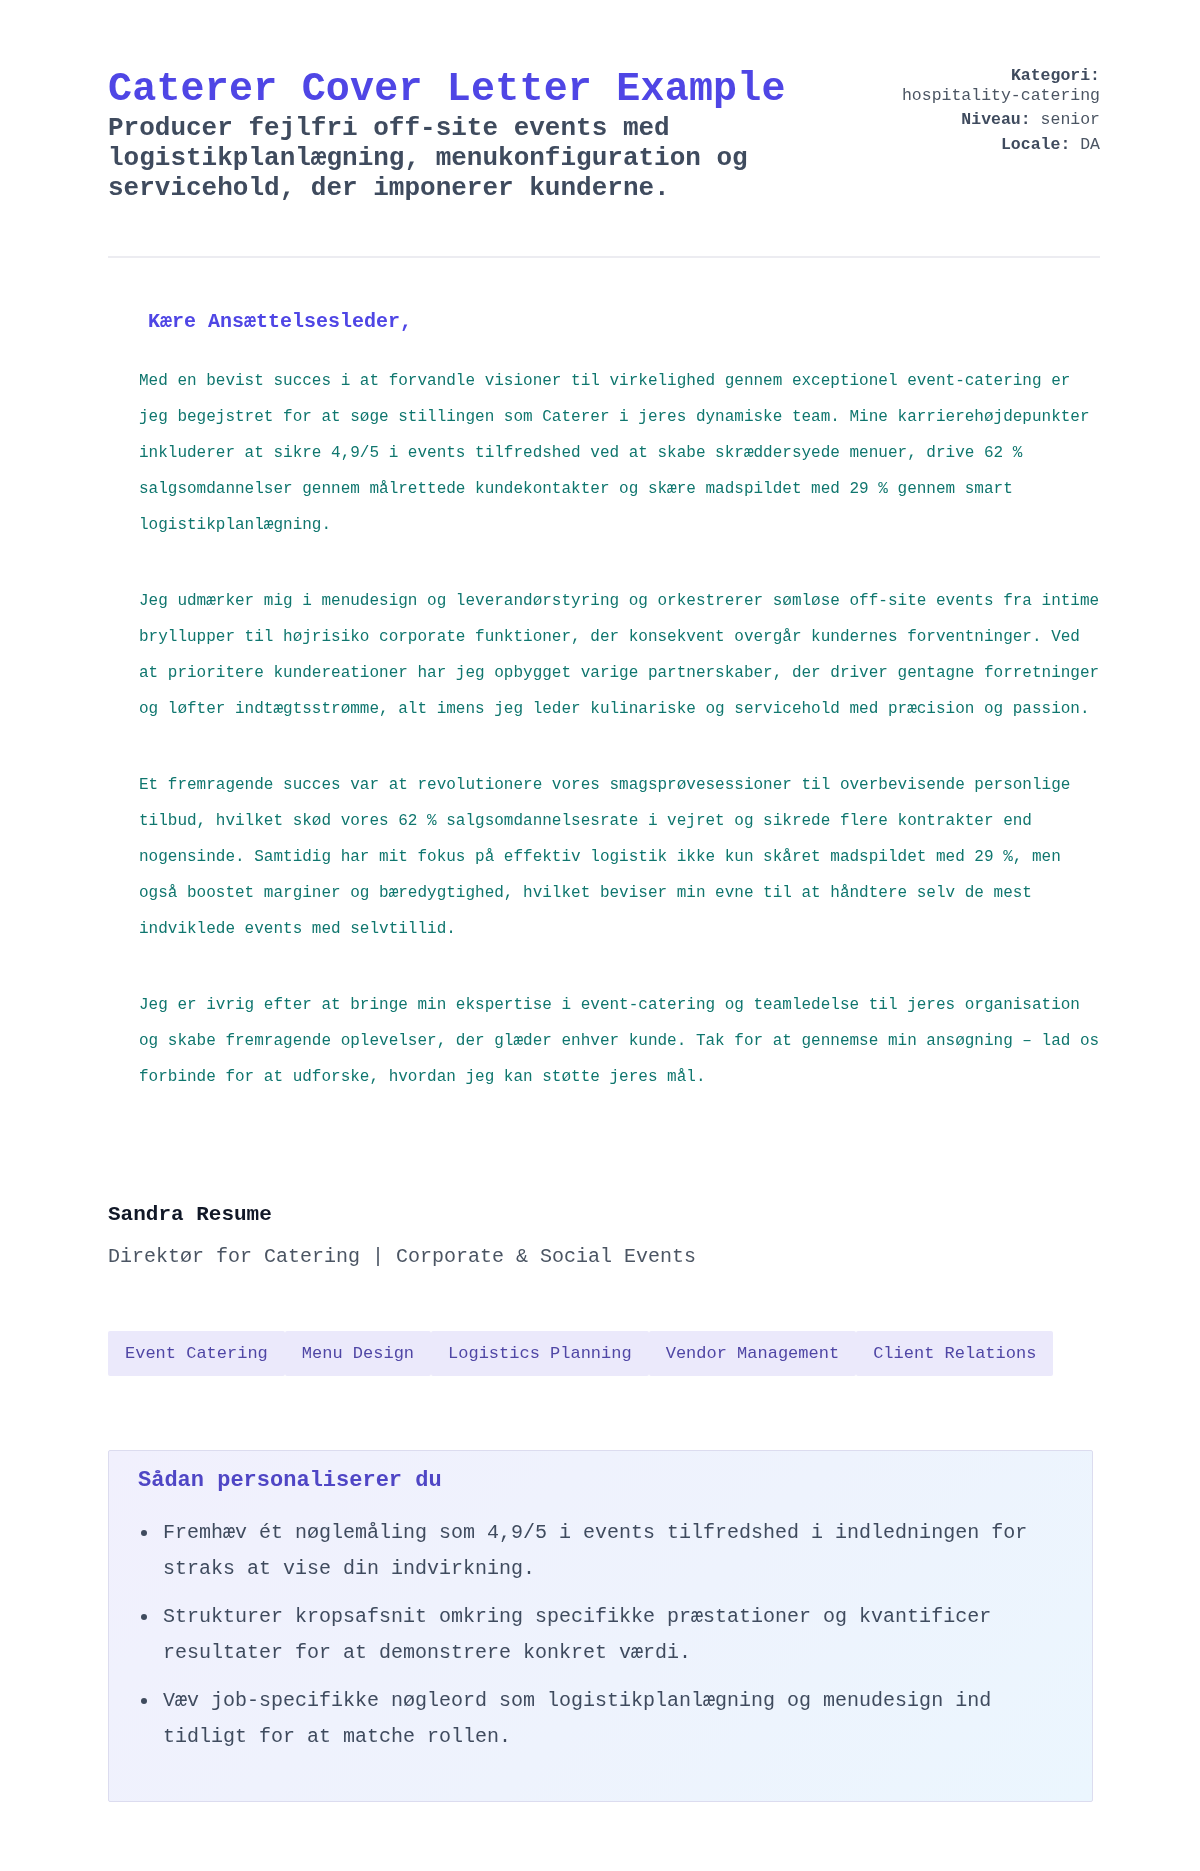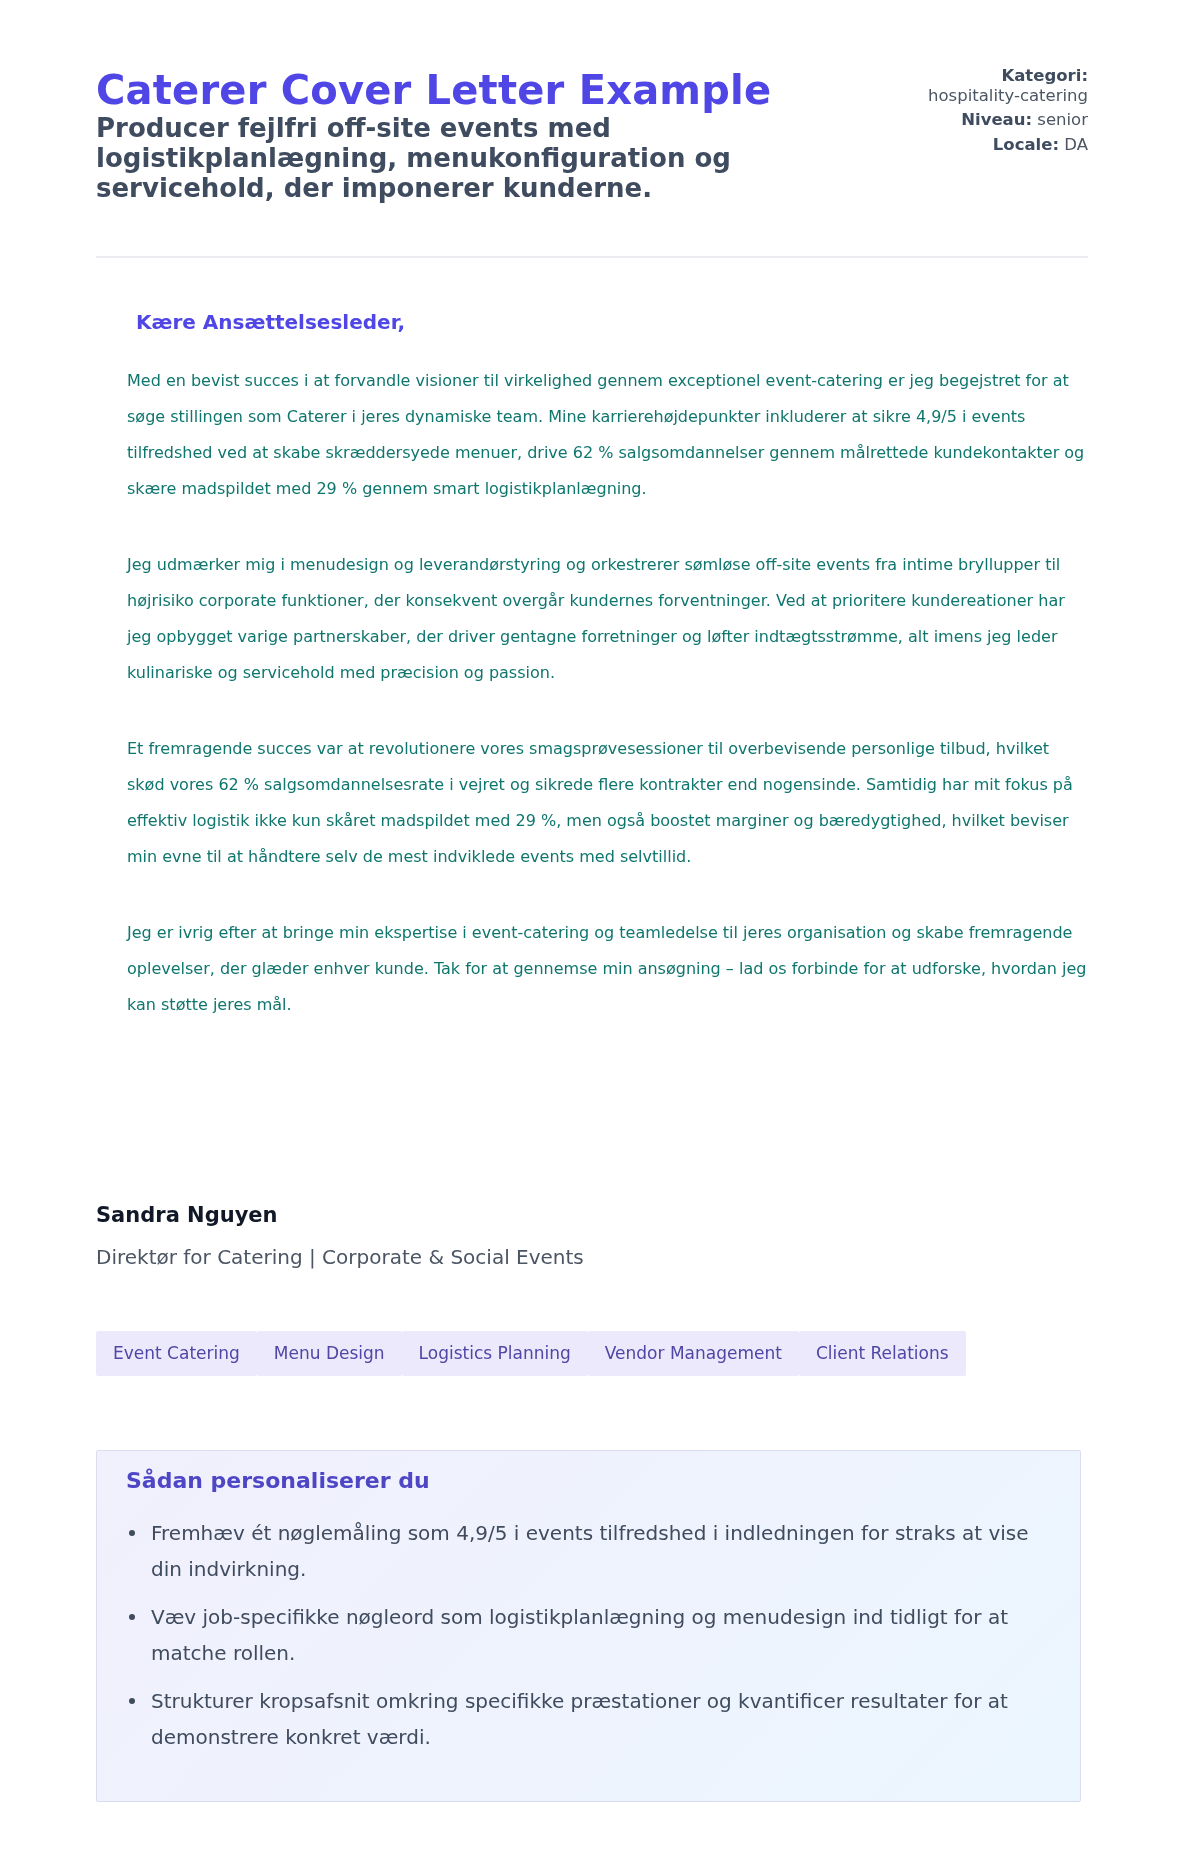--- a/index.html
+++ b/index.html
@@ -3,21 +3,21 @@
 <meta charset="utf-8">
 <style>
   * { box-sizing: border-box; margin: 0; padding: 0; }
   html, body { width: 1200px; background: #ffffff; }
   body {
     font-family: "DejaVu Sans", sans-serif;
     color: #1f2937;
     height: 1871px;
     position: relative;
   }
-  .page { position: absolute; left: 96px; top: 0; width: 992px; }
+  .page { position: absolute; left: 108px; top: 0; width: 992px; font-family: Liberation Mono, monospace; }
 
   .header { position: relative; height: 258px; border-bottom: 2px solid #ececf1; }
   .title {
     position: absolute; left: 0; top: 66px;
     font-size: 40px; font-weight: bold; color: #4f46e5; line-height: 48px;
     letter-spacing: 0.2px; white-space: nowrap;
   }
   .subtitle {
     position: absolute; left: 0; top: 113px; width: 660px;
     font-size: 26px; font-weight: bold; color: #3f4b5e; line-height: 30px;
@@ -104,42 +104,42 @@
 
   <div class="greeting">Kære Ansættelsesleder,</div>
 
   <div class="body-text">
     <p>Med en bevist succes i at forvandle visioner til virkelighed gennem exceptionel event-catering er jeg begejstret for at søge stillingen som Caterer i jeres dynamiske team. Mine karrierehøjdepunkter inkluderer at sikre 4,9/5 i events tilfredshed ved at skabe skræddersyede menuer, drive 62 % salgsomdannelser gennem målrettede kundekontakter og skære madspildet med 29 % gennem smart logistikplanlægning.</p>
     <p>Jeg udmærker mig i menudesign og leverandørstyring og orkestrerer sømløse off-site events fra intime bryllupper til højrisiko corporate funktioner, der konsekvent overgår kundernes forventninger. Ved at prioritere kundereationer har jeg opbygget varige partnerskaber, der driver gentagne forretninger og løfter indtægtsstrømme, alt imens jeg leder kulinariske og servicehold med præcision og passion.</p>
     <p>Et fremragende succes var at revolutionere vores smagsprøvesessioner til overbevisende personlige tilbud, hvilket skød vores 62 % salgsomdannelsesrate i vejret og sikrede flere kontrakter end nogensinde. Samtidig har mit fokus på effektiv logistik ikke kun skåret madspildet med 29 %, men også boostet marginer og bæredygtighed, hvilket beviser min evne til at håndtere selv de mest indviklede events med selvtillid.</p>
     <p>Jeg er ivrig efter at bringe min ekspertise i event-catering og teamledelse til jeres organisation og skabe fremragende oplevelser, der glæder enhver kunde. Tak for at gennemse min ansøgning – lad os forbinde for at udforske, hvordan jeg kan støtte jeres mål.</p>
   </div>
 
-  <div class="sig-name">Sandra Nguyen</div>
+  <div class="sig-name">Sandra Resume</div>
   <div class="sig-role">Direktør for Catering | Corporate &amp; Social Events</div>
 
   <div class="tags">
     <span class="tag">Event Catering</span>
     <span class="tag">Menu Design</span>
     <span class="tag">Logistics Planning</span>
     <span class="tag">Vendor Management</span>
     <span class="tag">Client Relations</span>
   </div>
 
   <section class="tips">
     <h3>Sådan personaliserer du</h3>
     <ul>
       <li>
         <span class="bullet"></span>
         <span>Fremhæv ét nøglemåling som 4,9/5 i events tilfredshed i indledningen for straks at vise din indvirkning.</span>
       </li>
       <li>
         <span class="bullet"></span>
-        <span>Væv job-specifikke nøgleord som logistikplanlægning og menudesign ind tidligt for at matche rollen.</span>
+        <span>Strukturer kropsafsnit omkring specifikke præstationer og kvantificer resultater for at demonstrere konkret værdi.</span>
       </li>
       <li>
         <span class="bullet"></span>
-        <span>Strukturer kropsafsnit omkring specifikke præstationer og kvantificer resultater for at demonstrere konkret værdi.</span>
+        <span>Væv job-specifikke nøgleord som logistikplanlægning og menudesign ind tidligt for at matche rollen.</span>
       </li>
     </ul>
   </section>
 
 </div>
 
 </body></html>

